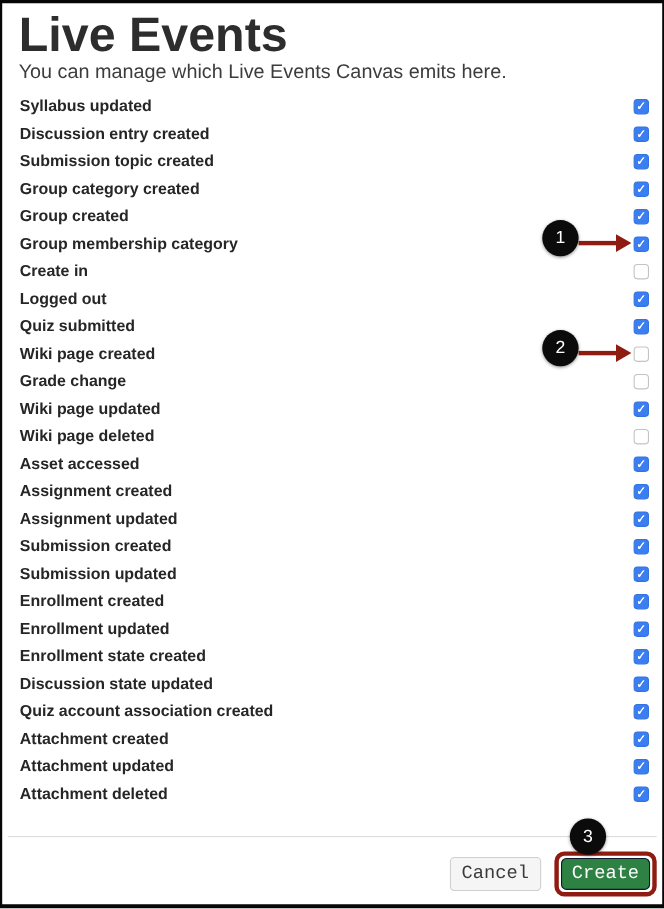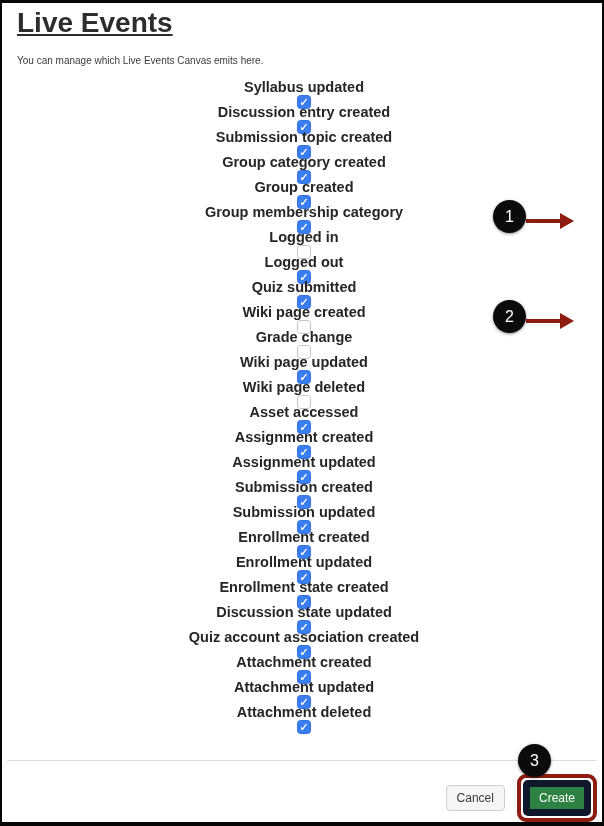--- a/index.html
+++ b/index.html
@@ -12,45 +12,43 @@
     height: 826px;
     background: #fff;
     border: solid #060606;
     border-width: 3px 2px 4px 2px;
     overflow: hidden;
   }
 
   .page-title {
     position: absolute;
     left: 15px; top: 4px;
-    font-size: 28px;
+    font-size: 44px;
     font-weight: bold;
     color: #2d2d2d;
     letter-spacing: 0px;
-    text-decoration: underline;
   }
 
   .page-subtitle {
     position: absolute;
     left: 15px; top: 52px;
-    font-size: 10px;
+    font-size: 18px;
     color: #3c3c3c;
   }
 
   .rows {
     position: absolute;
     top: 81px; left: 0; right: 0;
   }
   .row {
     height: 25px;
     display: flex;
     align-items: center;
-    justify-content: flex-end;
+    justify-content: space-between;
     padding: 0 12px 0 16px;
-    flex-direction: column;
   }
   .row-label {
     font-size: 14.5px;
     font-weight: bold;
     color: #262626;
   }
   .checkbox {
     width: 14px; height: 14px;
     border-radius: 3.5px;
     display: flex;
@@ -79,41 +77,41 @@
   }
 
   .footer {
     position: absolute;
     top: 771px; right: 5px;
     display: flex;
     align-items: center;
     gap: 12px;
   }
   .btn {
-    font-family: Liberation Sans, sans-serif;
-    font-size: 12px;
+    font-family: Liberation Mono, monospace;
+    font-size: 17px;
     border-radius: 4px;
     cursor: pointer;
   }
   .btn-cancel {
     background: #f5f5f5;
     border: 1px solid #cfcfcf;
     color: #3a3a3a;
     padding: 5px 10px;
   }
   .create-highlight {
     border: 4px solid #8f1c10;
     border-radius: 9px;
     padding: 2px;
     display: inline-block;
     background: transparent;
   }
   .btn-create {
     background: #2d8142;
-    border: 7px solid #0f172a;
+    border: 1px solid #0f172a;
     color: #fff;
     padding: 4px 9px;
     border-radius: 5px;
     font-weight: normal;
   }
 
   .marker {
     position: absolute;
     width: 33px; height: 33px;
     border-radius: 50%;
@@ -185,21 +183,21 @@
     <span class="row-label">Group created</span>
     <span class="checkbox checked">✓</span>
   </div>
 
   <div class="row">
     <span class="row-label">Group membership category</span>
     <span class="checkbox checked">✓</span>
   </div>
 
   <div class="row">
-    <span class="row-label">Logged in</span>
+    <span class="row-label">Create in</span>
     <span class="checkbox unchecked"></span>
   </div>
 
   <div class="row">
     <span class="row-label">Logged out</span>
     <span class="checkbox checked">✓</span>
   </div>
 
   <div class="row">
     <span class="row-label">Quiz submitted</span>

